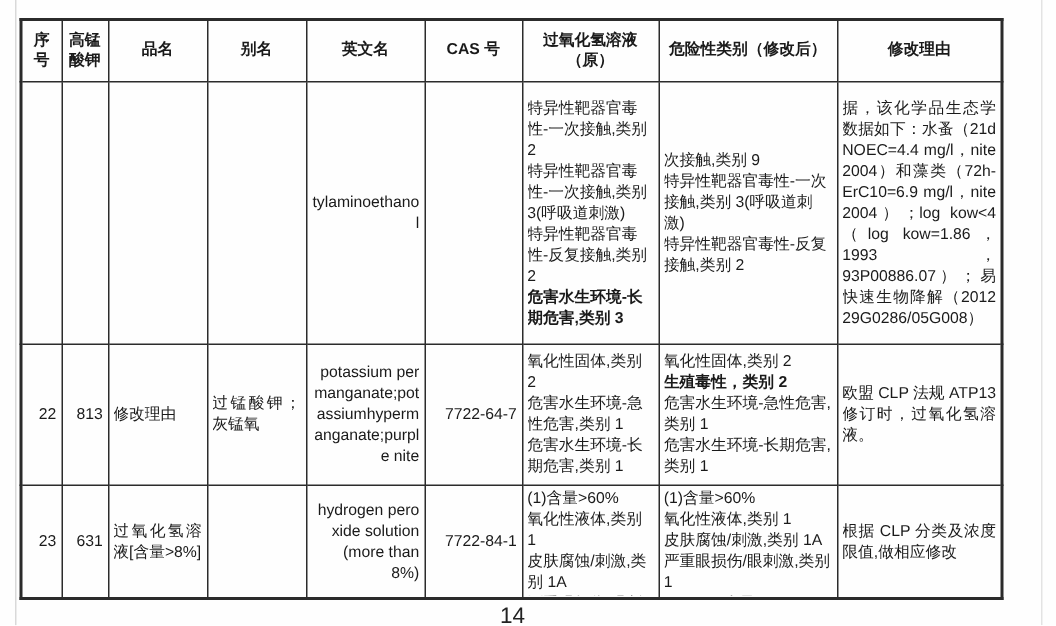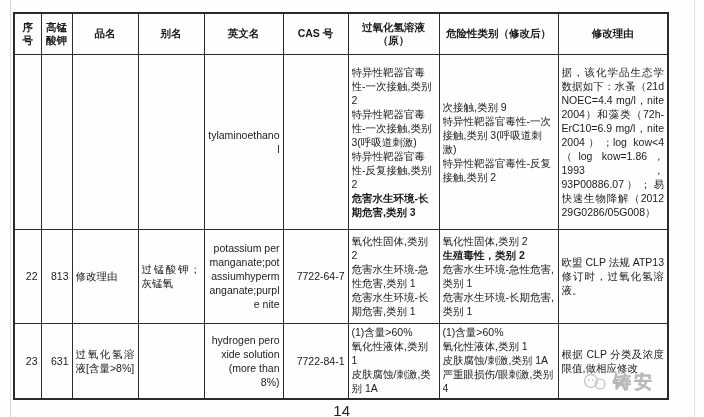--- a/index.html
+++ b/index.html
@@ -190,37 +190,26 @@
               <div class="hline">氧化性液体,类别 1</div>
               <div class="hline">皮肤腐蚀/刺激,类别 1A</div>
               <div class="hline">严重眼损伤/眼刺</div>
             </div>
           </td>
           <td class="hazard v-top">
             <div class="cb">
               <div class="hline">(1)含量&gt;60%</div>
               <div class="hline">氧化性液体,类别 1</div>
               <div class="hline">皮肤腐蚀/刺激,类别 1A</div>
-              <div class="hline">严重眼损伤/眼刺激,类别 4</div>
+              <div class="hline">严重眼损伤/眼刺激,类别 1</div>
               <div class="hline">(2)20%&lt;含量&lt;60%</div>
             </div>
           </td>
           <td class="reason ">
             <div class="cb">根据 CLP 分类及浓度限值,做相应修改</div>
           </td>
         </tr>
       </tbody>
   </table>
 
-  <div class="watermark">
-    <span class="wm-icon">
-      <svg width="28" height="20" viewBox="0 0 28 20">
-        <circle cx="9" cy="9" r="6.5" fill="none" stroke="#c7c7c7" stroke-width="1.4"></circle>
-        <circle cx="18" cy="12" r="5" fill="none" stroke="#c7c7c7" stroke-width="1.4"></circle>
-        <circle cx="7" cy="8" r="1" fill="#c7c7c7"></circle>
-        <circle cx="11" cy="8" r="1" fill="#c7c7c7"></circle>
-      </svg>
-    </span>
-    <span class="wm-text">铸安</span>
-  </div>
 
   <div class="pageno">14</div>
 </div>
 
 </body></html>

